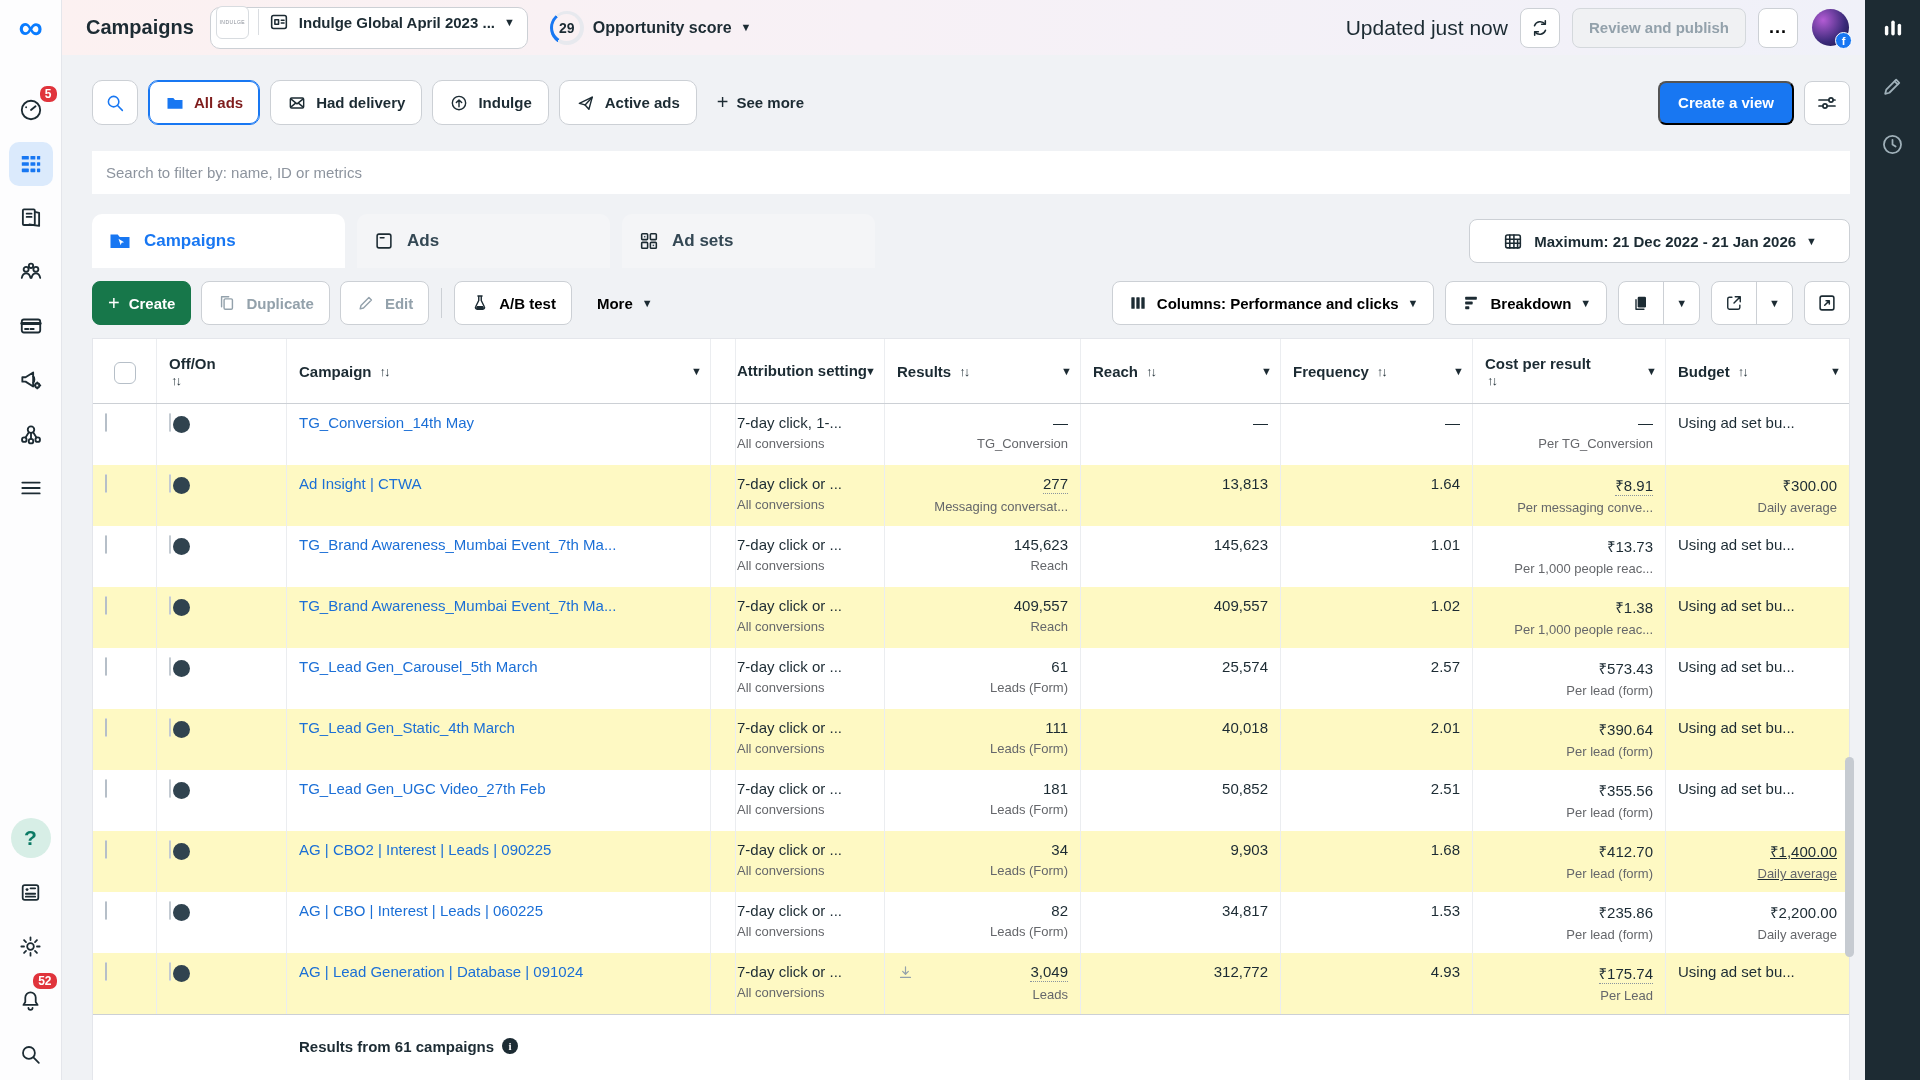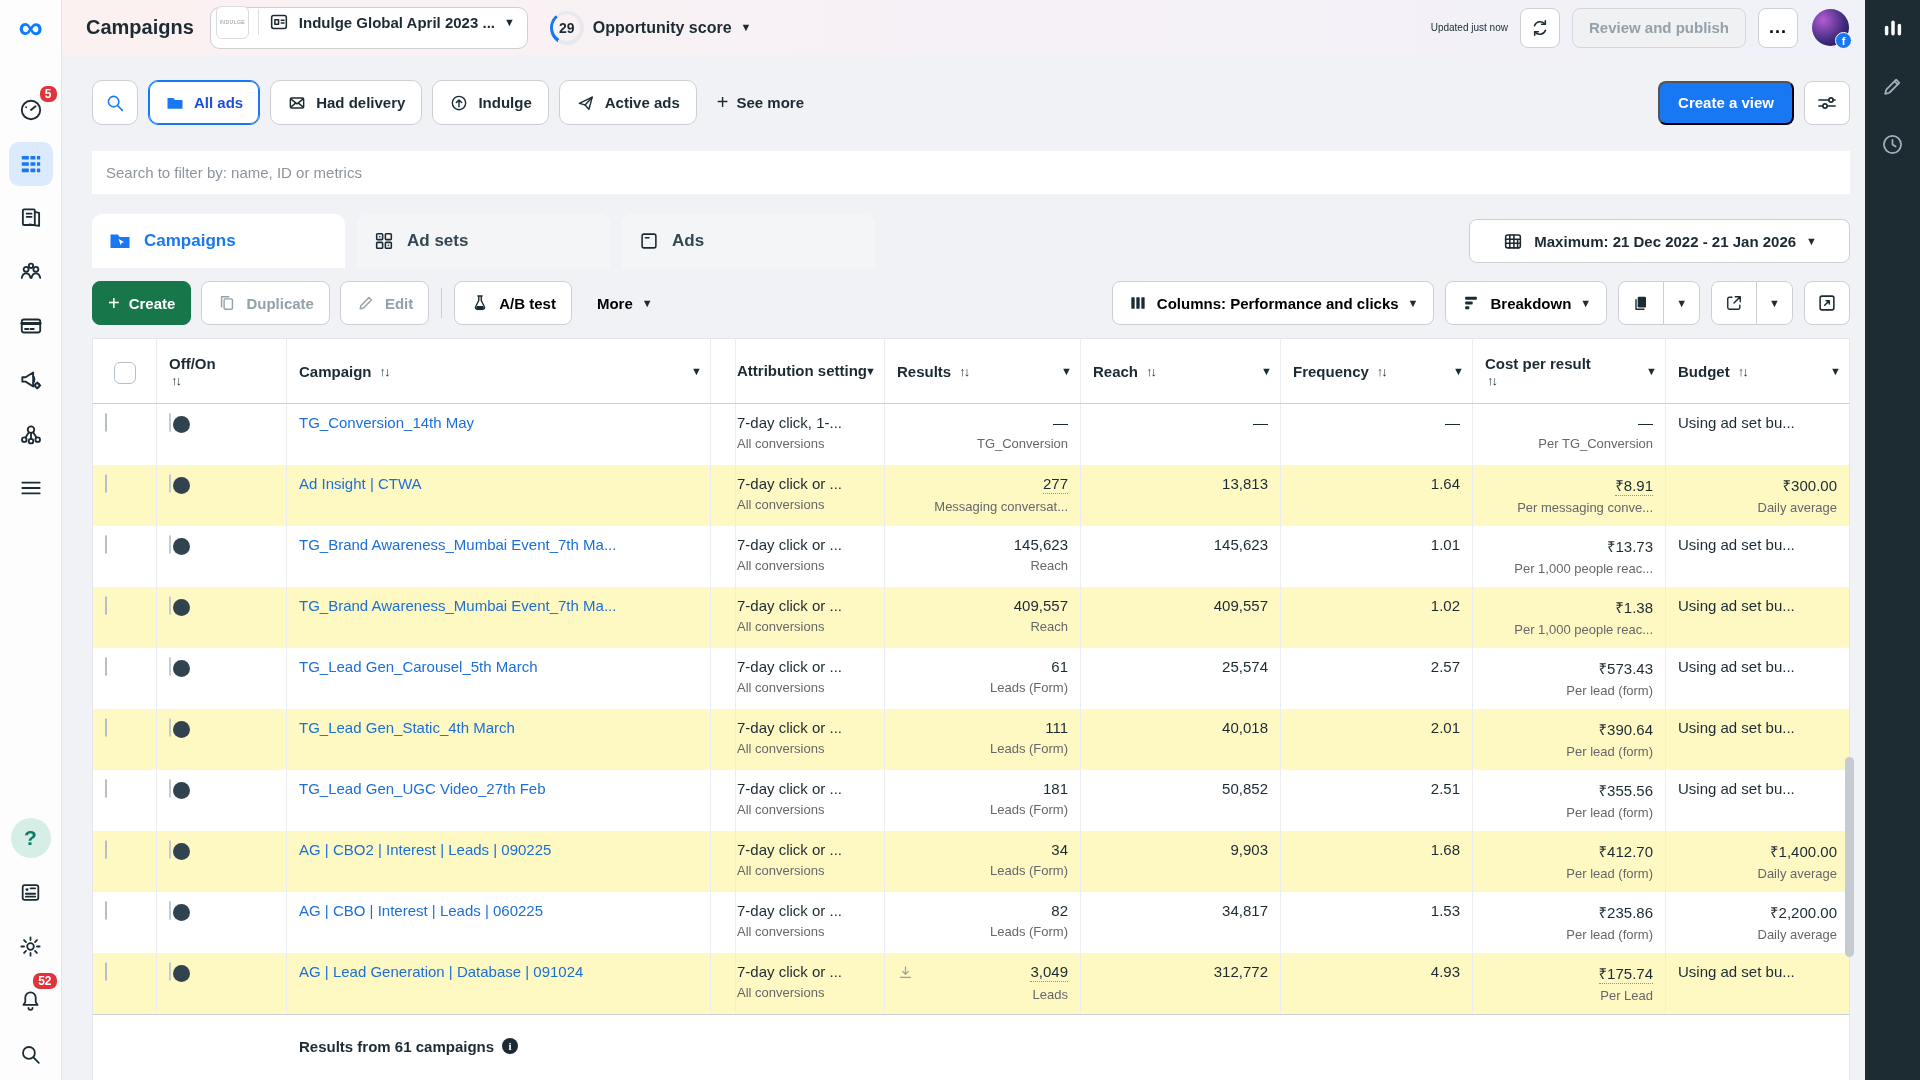--- a/index.html
+++ b/index.html
@@ -25,34 +25,34 @@
   .page-title { font-size:20px; font-weight:bold; margin-left:24px; }
   .account-pill { margin-left:16px; height:42px; background:#fff; border:1px solid #ccd0d5; border-radius:10px; display:flex; align-items:center; padding:0 12px 11px 5px; gap:9px; cursor:pointer; }
   .account-thumb { width:33px; height:33px; border:1px solid #d8dce0; border-radius:6px; display:flex; align-items:center; justify-content:center; font-size:5px; letter-spacing:.5px; color:#8a8f98; background:#fff; }
   .pill-divider { width:1px; height:26px; background:#dadde1; }
   .account-name { font-size:15px; font-weight:bold; max-width:210px; white-space:nowrap; overflow:hidden; }
   .caret { font-size:11px; color:#1c2b33; line-height:1; }
   .opp-wrap { margin-left:22px; display:flex; align-items:center; gap:9px; cursor:pointer; }
   .opp-ring { width:34px; height:34px; border-radius:50%; background:conic-gradient(from 215deg,#1877f2 0 29%, #e7e9ee 29% 100%); display:flex; align-items:center; justify-content:center; }
   .opp-ring > span { width:27px; height:27px; border-radius:50%; background:#faf1f3; display:flex; align-items:center; justify-content:center; font-size:14px; font-weight:bold; }
   .opp-label { font-size:16px; font-weight:bold; }
-  .updated { margin-left:auto; font-size:10px; }
+  .updated { margin-left:auto; font-size:21px; }
   .icon-btn { height:40px; min-width:40px; background:#fff; border:1px solid #ccd0d5; border-radius:8px; display:flex; align-items:center; justify-content:center; cursor:pointer; }
   .topbar .icon-btn { margin-left:12px; }
   .review-btn { margin-left:12px; height:40px; padding:0 16px; background:#f0f1f3; border:1px solid #d4d8dc; border-radius:8px; font-size:15px; font-weight:bold; color:#93a1ab; display:flex; align-items:center; cursor:default; }
   .dots { font-size:18px; font-weight:bold; letter-spacing:1px; }
   .avatar { position:relative; width:37px; height:37px; border-radius:50%; margin:0 16px 0 14px; background:radial-gradient(circle at 30% 30%, #b35cd4, #3b2a7a 60%, #16123d); cursor:pointer; }
   .fb-badge { position:absolute; right:-3px; bottom:-3px; width:17px; height:17px; border-radius:50%; background:#1877f2; color:#fff; font-size:11px; font-weight:bold; display:flex; align-items:center; justify-content:center; border:1px solid #fff; }
 
   
   .main { position:absolute; left:62px; top:55px; width:1803px; height:1025px; }
   .filter-row { display:flex; align-items:center; gap:10px; margin:25px 15px 0 30px; }
   .chip { height:45px; padding:0 16px; background:#fff; border:1px solid #ccd0d5; border-radius:10px; display:flex; align-items:center; gap:9px; font-size:15px; font-weight:bold; cursor:pointer; }
   .chip.square { width:46px; padding:0; justify-content:center; }
-  .chip.active { border:1px solid #1877f2; color:#1d4ed8; box-shadow:0 0 0 1px #1877f2 inset; }
+  .chip.active { border:1px solid #1877f2; color:#7f1d1d; box-shadow:0 0 0 1px #1877f2 inset; }
   .see-more { display:flex; align-items:center; gap:8px; font-size:15px; font-weight:bold; padding:0 10px; cursor:pointer; }
   .plus-glyph { font-size:20px; font-weight:normal; }
   .create-view { margin-left:auto; height:44px; padding:0 18px; background:#1877f2; color:#fff; font-size:15px; font-weight:bold; border-radius:8px; display:flex; align-items:center; cursor:pointer; }
   .adjust-btn { height:44px; width:46px; }
 
   .search-row { margin:26px 15px 0 30px; }
   .search-input { width:100%; height:43px; border:none; border-radius:0; background:#fff; padding:0 14px; font-size:15px; font-family:"Liberation Sans",sans-serif; color:#1c2b33; outline:none; }
   .search-input::placeholder { color:#8d949e; }
 
   .tabs-row { margin:20px 15px 0 30px; display:flex; align-items:center; }
@@ -328,36 +328,36 @@
 
     <div class="tabs-row">
       <div class="tab active">
         <svg width="24" height="24" viewBox="0 0 24 24">
             <path fill="#1877f2" d="M2.5 5.5h7.2l2 2.5H21.5V19H2.5z"></path>
             <path fill="#fff" d="M10.5 9.8l5.6 3.4-2.5.6-.9 2.5z"></path>
           </svg>
         <span>Campaigns</span>
       </div>
       <div class="tab">
+        <svg class="ic" width="22" height="22" viewBox="0 0 24 24">
+            <rect x="4.5" y="4.5" width="15" height="15" rx="2"></rect>
+            <path d="M8 8.5h4"></path>
+          </svg>
+        <span>Ads</span>
+      </div>
+      <div class="tab">
         <svg class="ic" width="22" height="22" viewBox="0 0 24 24" stroke-width="2">
             <rect x="4" y="4" width="6.5" height="6.5" rx="1"></rect>
             <rect x="13.5" y="4" width="6.5" height="6.5" rx="1"></rect>
             <rect x="4" y="13.5" width="6.5" height="6.5" rx="1"></rect>
             <rect x="13.5" y="13.5" width="6.5" height="6.5" rx="1"></rect>
             <rect x="6.5" y="6.5" width="1.6" height="1.6" fill="#344854" stroke="none"></rect>
             <rect x="16" y="16" width="1.6" height="1.6" fill="#344854" stroke="none"></rect>
           </svg>
         <span>Ad sets</span>
-      </div>
-      <div class="tab">
-        <svg class="ic" width="22" height="22" viewBox="0 0 24 24">
-            <rect x="4.5" y="4.5" width="15" height="15" rx="2"></rect>
-            <path d="M8 8.5h4"></path>
-          </svg>
-        <span>Ads</span>
       </div>
       <div class="date-range">
         <svg class="ic" width="22" height="22" viewBox="0 0 24 24">
             <rect x="4" y="5.5" width="16" height="14" rx="2"></rect>
             <path d="M4 10h16M8.5 5.5v14M13 5.5v14M17 10v9.5M4 14.5h16"></path>
           </svg>
         <span>Maximum: 21 Dec 2022 - 21 Jan 2026</span>
         <span class="caret">▼</span>
       </div>
     </div>
@@ -753,21 +753,21 @@
     <div class="td num">
               <div>9,903</div>
             </div>
     <div class="td num">
               <div>1.68</div>
             </div>
     <div class="td num">
       <div><span class="val">₹412.70</span></div>
               <div class="sub">Per lead (form)</div>
     </div>
-    <div class="td cell-budget amount" style="border-right:none;">
+    <div class="td cell-budget amount" style="border-right:none;text-decoration:underline;">
       <div>₹1,400.00</div>
               <div class="sub">Daily average</div>
     </div>
   </div>
           <div class="grid-row body-row">
     <div class="td"><span class="cb"></span></div>
     <div class="td"><span class="toggle"></span></div>
     <div class="td">
               <span class="camp-link">AG | CBO | Interest | Leads | 060225</span>
             </div>

